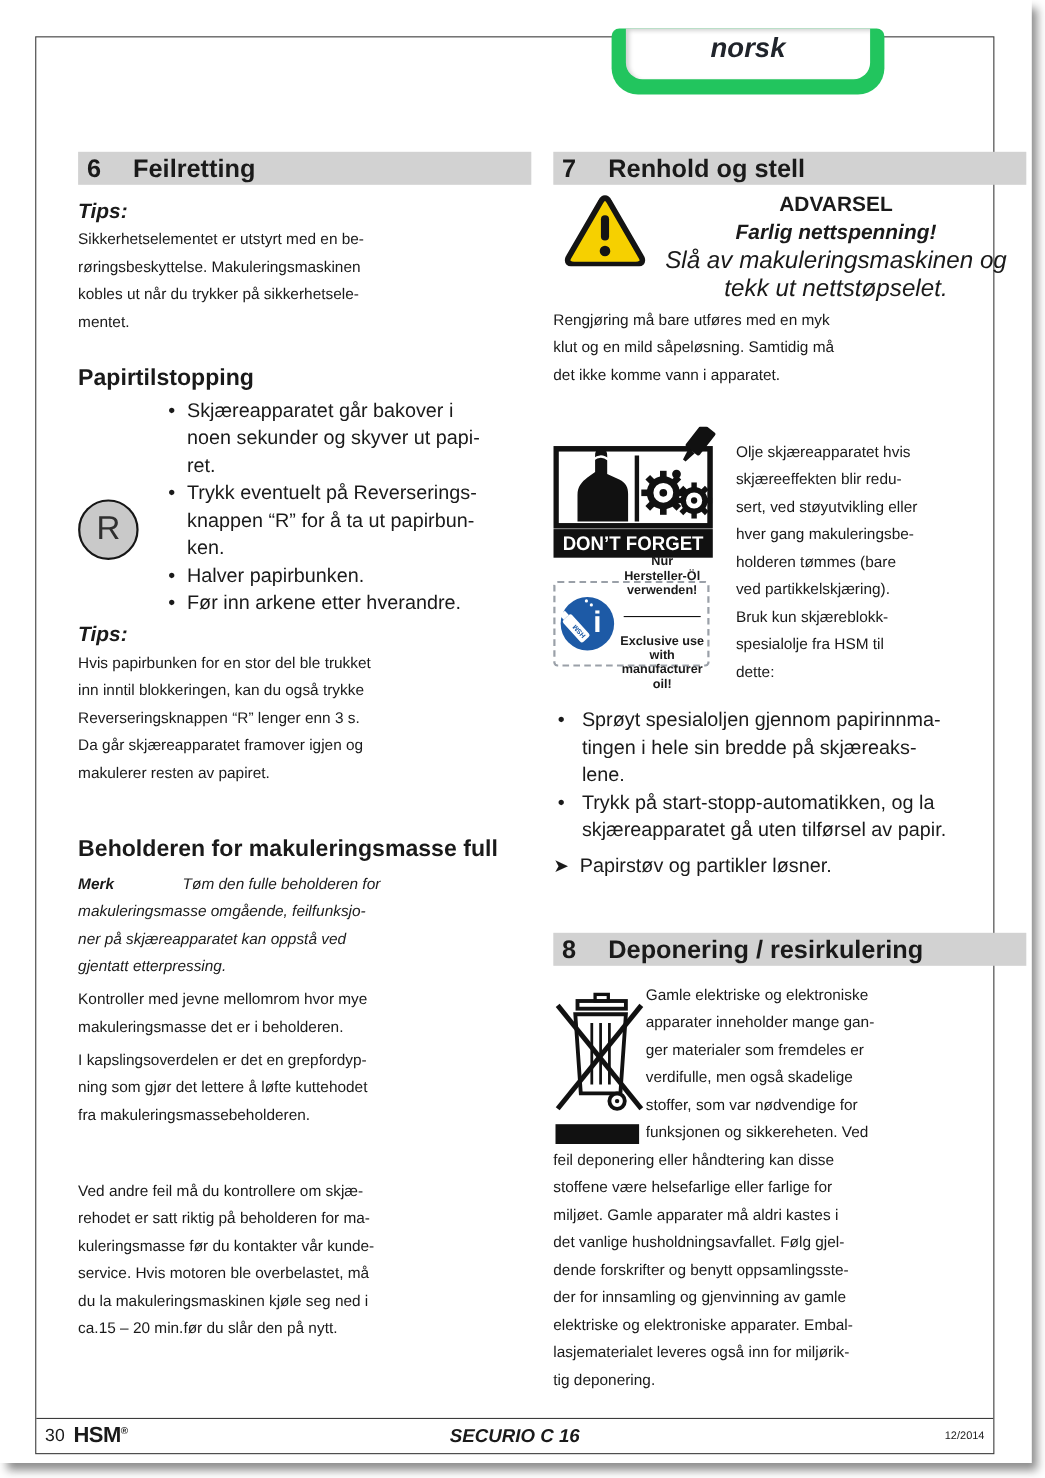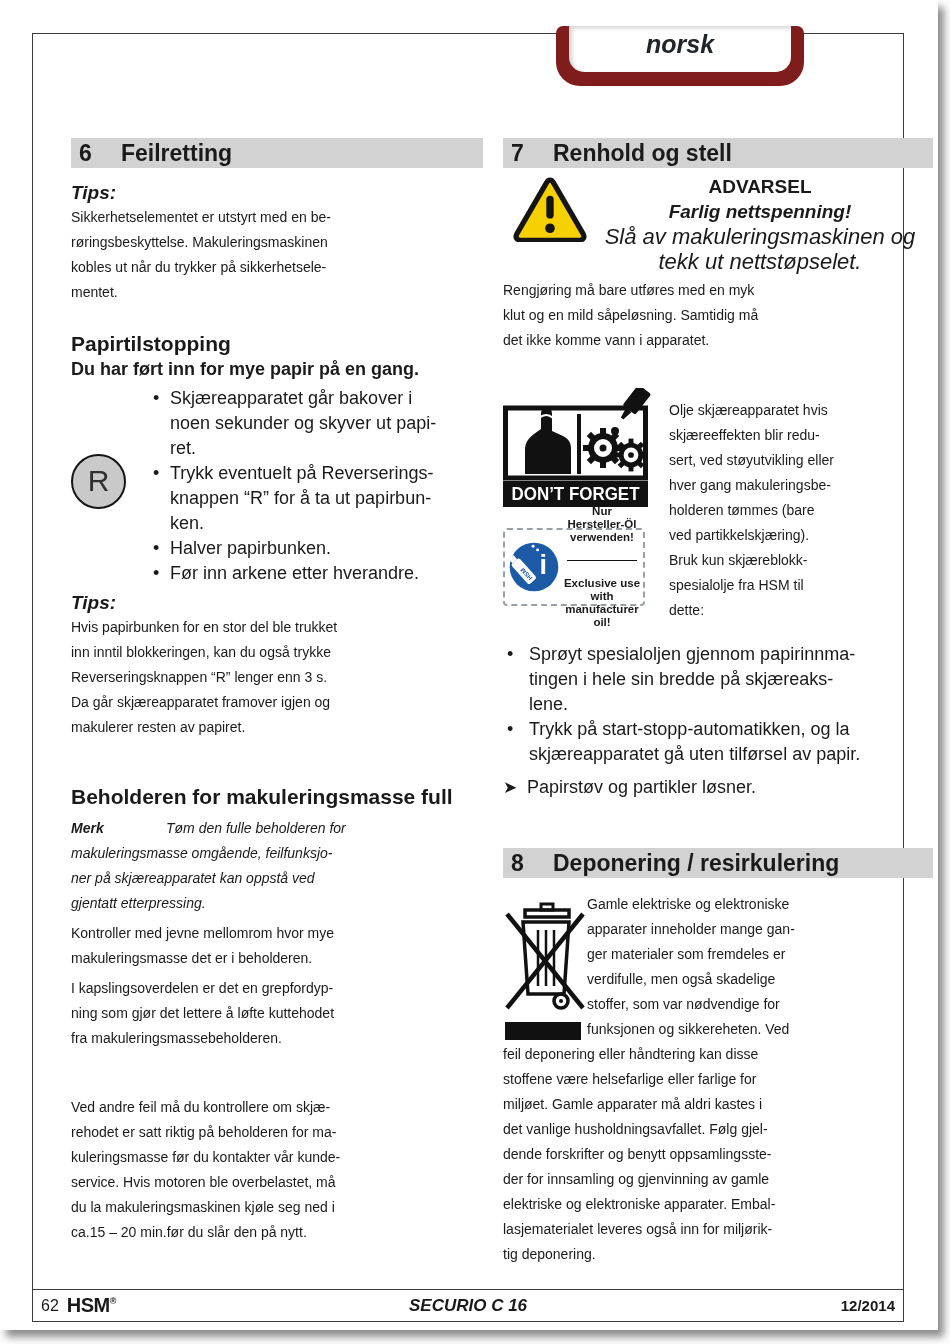--- a/index.html
+++ b/index.html
@@ -1,20 +1,20 @@
 <!DOCTYPE html>
 <html><head>
 <meta charset="utf-8">
 <style>
   html,body{margin:0;padding:0;background:#fff;}
   body{font-family:"Liberation Sans","DejaVu Sans",sans-serif;color:#1a1a1a;width:950px;height:1344px;position:relative;overflow:hidden;}
   .sheet{position:absolute;left:0;top:0;width:938px;height:1330px;background:#fff;box-shadow:6px 7px 8px rgba(45,45,45,.55);}
   .frame{position:absolute;left:32px;top:33px;width:872px;height:1289px;border:1.6px solid #3c3c3c;box-sizing:border-box;}
   
-  .tab{position:absolute;left:556px;top:26px;width:248px;height:60px;background:#7f1d1d;border-radius:7px 7px 24px 24px;z-index:5;}
+  .tab{position:absolute;left:556px;top:26px;width:248px;height:60px;background:#22c55e;border-radius:7px 7px 24px 24px;z-index:5;}
   .tab-inner{position:absolute;left:13px;right:13px;top:0;bottom:14px;background:#fff;border-radius:0 0 15px 15px;box-shadow:inset 3px 2px 4px rgba(0,0,0,.18);}
   .tab-label{position:absolute;left:0;right:0;top:4px;text-align:center;font-size:25px;font-weight:bold;font-style:italic;color:#20242b;}
   
   .col{position:absolute;top:104px;}
   .col-left{left:38px;width:412px;}
   .col-right{left:470px;width:430px;}
   .sec-h{background:#d2d2d2;height:30px;line-height:30px;font-size:23px;font-weight:bold;padding-left:8px;display:flex;}
   .sec-h .num{width:42px;flex:0 0 42px;}
   p{margin:0;}
   .body-text{font-size:14px;line-height:25px;white-space:pre-line;}
@@ -52,42 +52,41 @@
   
   .disposal{position:relative;}
   .weee{position:absolute;left:0;top:2px;}
   .disp-beside{margin-left:84px;}
   
   .footer{position:absolute;left:0;right:0;bottom:0;height:32px;border-top:1.6px solid #3c3c3c;display:flex;align-items:center;padding:0 8px;box-sizing:border-box;}
   .page-num{font-size:16px;}
   .hsm-logo{font-size:20px;font-weight:bold;letter-spacing:-0.5px;margin-left:8px;}
   .hsm-logo sup{font-size:9px;}
   .model{position:absolute;left:0;right:0;text-align:center;font-size:17px;font-weight:bold;font-style:italic;}
-  .date{margin-left:auto;font-size:15px;font-weight:bold;}
+  .date{margin-left:auto;font-size:10px;}
   svg text{font-family:"Liberation Sans","DejaVu Sans",sans-serif;}
 </style>
 </head>
 <body>
 
 <div class="sheet">
   <div class="frame">
 
     <div class="col col-left">
       <div class="sec-h">
         <span class="num">6</span>
         <span>Feilretting</span>
       </div>
       <p class="tips-label mt12">Tips:</p>
       <p class="body-text">Sikkerhetselementet er utstyrt med en be-
 røringsbeskyttelse. Makuleringsmaskinen
 kobles ut når du trykker på sikkerhetsele-
 mentet.</p>
 
       <p class="pt-head mt26">Papirtilstopping</p>
-      <p class="pt-sub">Du har ført inn for mye papir på en gang.</p>
 
       <ul class="blist left-list">
         <li>
             <span class="marker">•</span>
             <span class="btext">Skjæreapparatet går bakover i
 noen sekunder og skyver ut papi-
 ret.</span>
           </li>
         <li>
             <span class="marker">•</span>
@@ -277,21 +276,21 @@
 det vanlige husholdningsavfallet. Følg gjel-
 dende forskrifter og benytt oppsamlingsste-
 der for innsamling og gjenvinning av gamle
 elektriske og elektroniske apparater. Embal-
 lasjematerialet leveres også inn for miljørik-
 tig deponering.</p>
       </div>
     </div>
 
     <div class="footer">
-      <span class="page-num">62</span>
+      <span class="page-num">30</span>
       <span class="hsm-logo"><span>HSM</span><sup>®</sup></span>
       <span class="model">SECURIO C 16</span>
       <span class="date">12/2014</span>
     </div>
   </div>
 
   <div class="tab">
     <div class="tab-inner">
       <div class="tab-label">norsk</div>
     </div>

